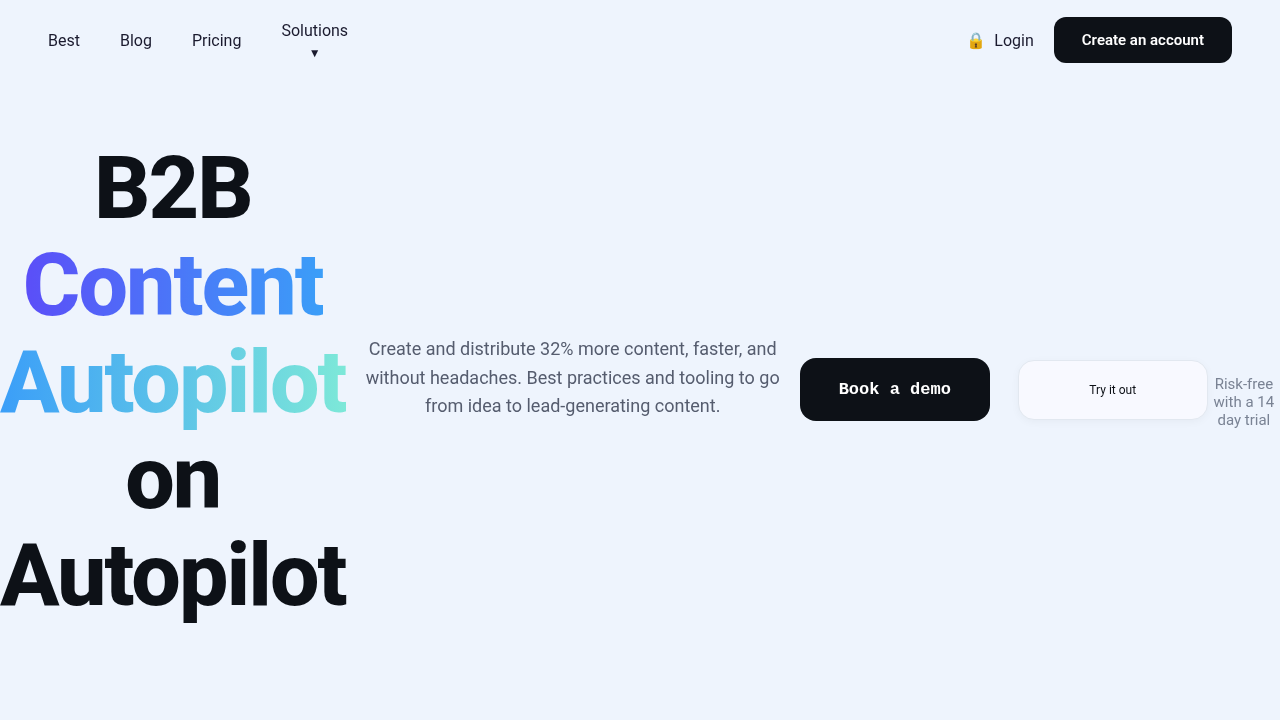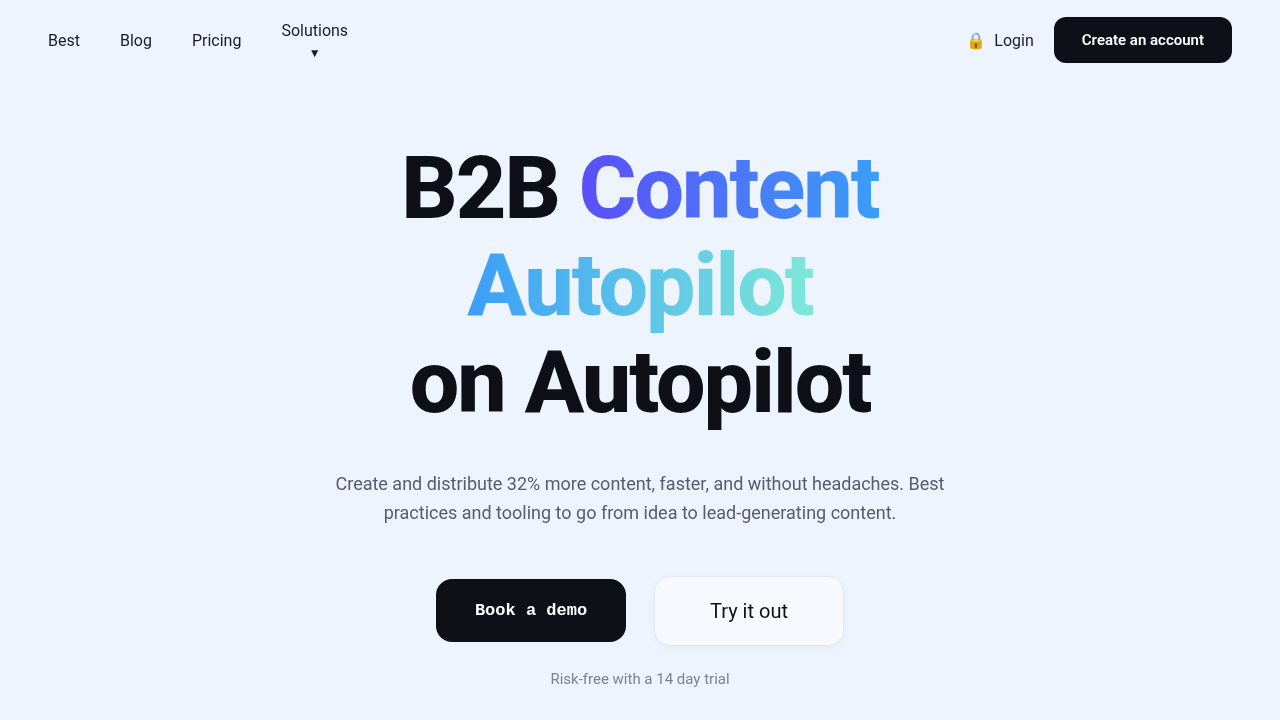--- a/index.html
+++ b/index.html
@@ -103,21 +103,21 @@
       font-size: 15px;
       font-weight: 600;
       cursor: pointer;
       font-family: inherit;
       white-space: nowrap;
     }
 
     
     .hero {
       display: flex;
-      flex-direction: column;
+      flex-direction: row;
       align-items: center;
       text-align: center;
       padding-top: 60px;
     }
 
     .hero-title {
       font-size: 88px;
       font-weight: 800;
       line-height: 1.1;
       letter-spacing: -2px;
@@ -183,21 +183,21 @@
       font-family: Liberation Mono, monospace;
       min-width: 190px;
     }
 
     .try-out-btn {
       background-color: #f8f9ff;
       color: #0d1117;
       border: 1.5px solid #e2e8f0;
       border-radius: 16px;
       padding: 22px 48px;
-      font-size: 20px;
+      font-size: 12px;
       font-weight: 400;
       cursor: pointer;
       font-family: inherit;
       min-width: 190px;
       box-shadow: 0 2px 8px rgba(0,0,0,0.04);
     }
 
     .hero-disclaimer {
       font-size: 15px;
       color: #7a8394;

